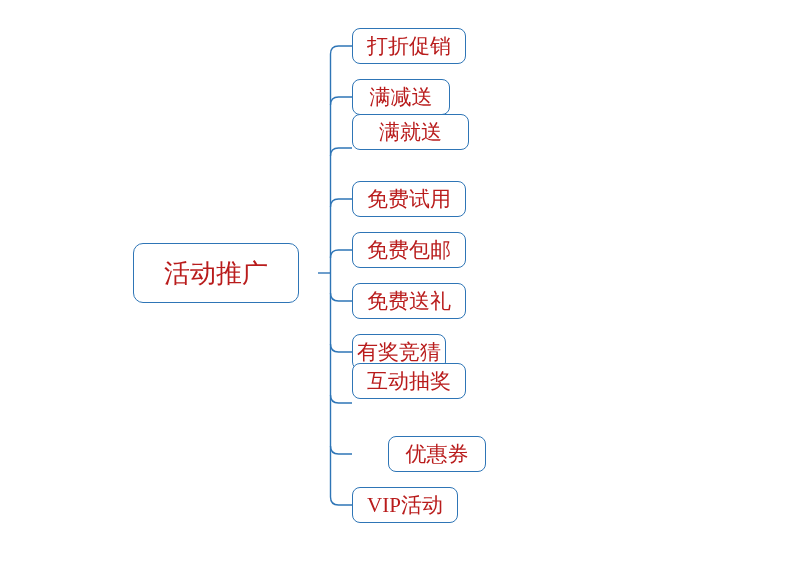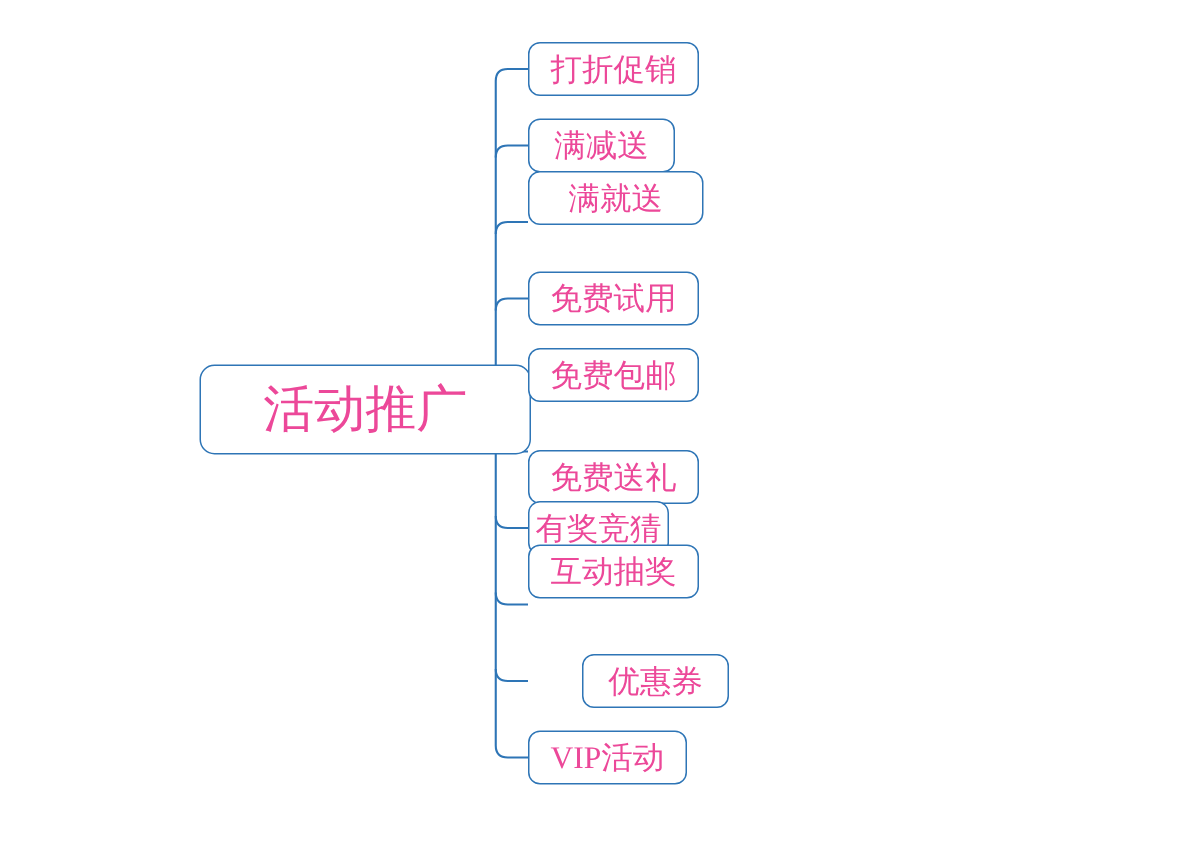--- a/index.html
+++ b/index.html
@@ -19,34 +19,34 @@
     position: absolute;
     left: 0;
     top: 0;
     pointer-events: none;
   }
   .node {
     position: absolute;
     box-sizing: border-box;
     border: 1.5px solid #2E75B6;
     background: #ffffff;
-    color: #ec4899;
+    color: #b91c1c;
     display: flex;
     align-items: center;
     justify-content: center;
     white-space: nowrap;
     cursor: default;
   }
   .root-node {
     left: 133px;
     top: 243px;
-    width: 221px;
+    width: 166px;
     height: 60px;
     border-radius: 10px;
-    font-size: 34px;
+    font-size: 26px;
   }
   .child-node {
     left: 352px;
     height: 36px;
     border-radius: 8px;
     font-size: 21px;
   }
 </style>
 </head>
 <body>
@@ -76,21 +76,21 @@
   <div class="node child-node" style="top:28px;  width:114px;">打折促销</div>
 
   <div class="node child-node" style="top:79px;  width:98px;">满减送</div>
 
   <div class="node child-node" style="top:114px; width:117px;">满就送</div>
 
   <div class="node child-node" style="top:232px; width:114px;">免费包邮</div>
 
   <div class="node child-node" style="top:181px; width:114px;">免费试用</div>
 
-  <div class="node child-node" style="top:300px; width:114px;">免费送礼</div>
+  <div class="node child-node" style="top:283px; width:114px;">免费送礼</div>
 
   <div class="node child-node" style="top:334px; width:94px;">有奖竞猜</div>
 
   <div class="node child-node" style="top:363px; width:114px;">互动抽奖</div>
 
   <div class="node child-node" style="top:436px; width:98px;margin-left:36px;">优惠券</div>
 
   <div class="node child-node" style="top:487px; width:106px;text-align:right;">VIP活动</div>
 
 </div>

